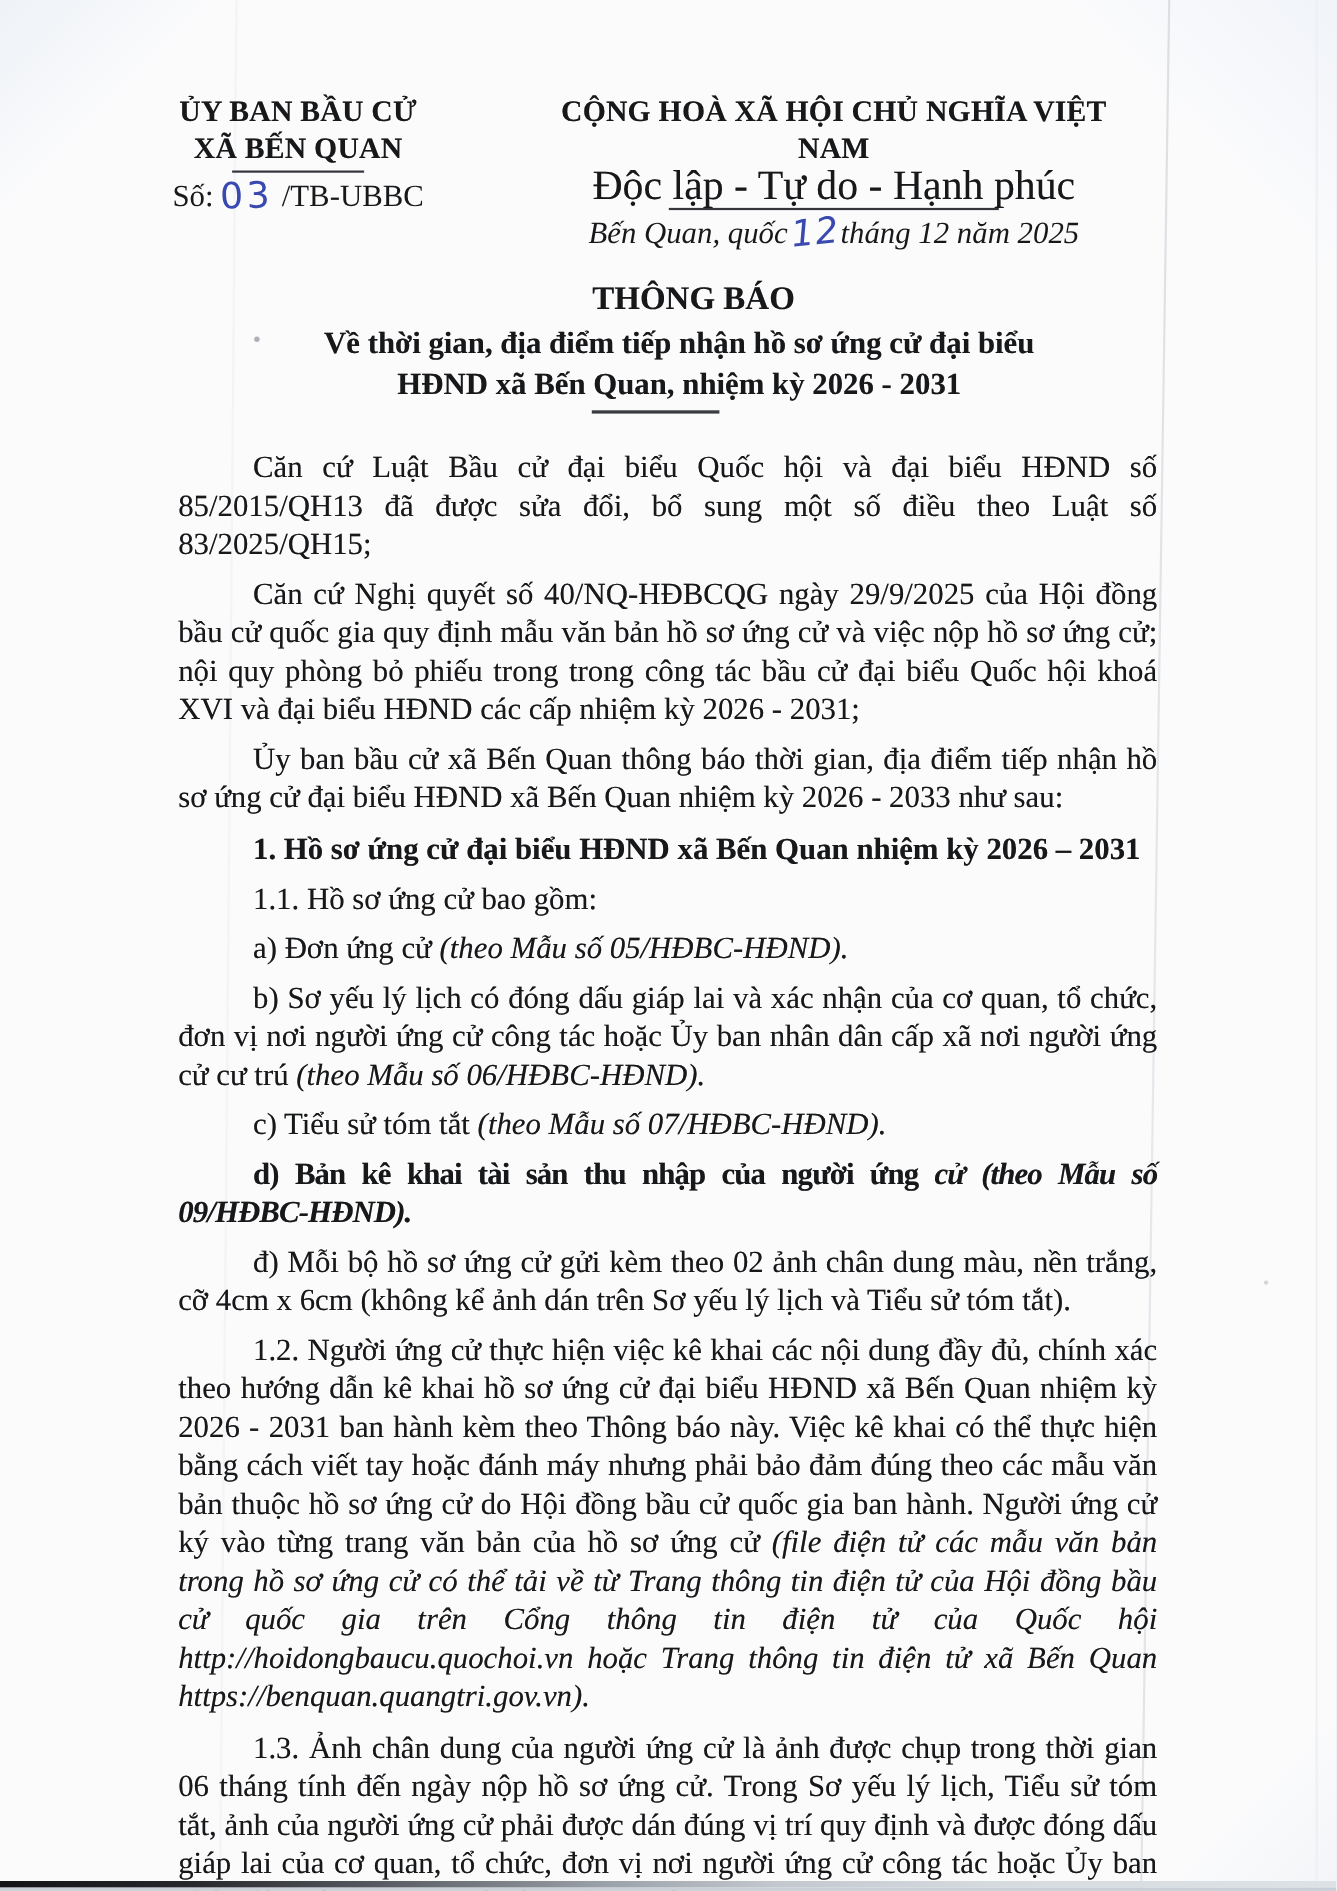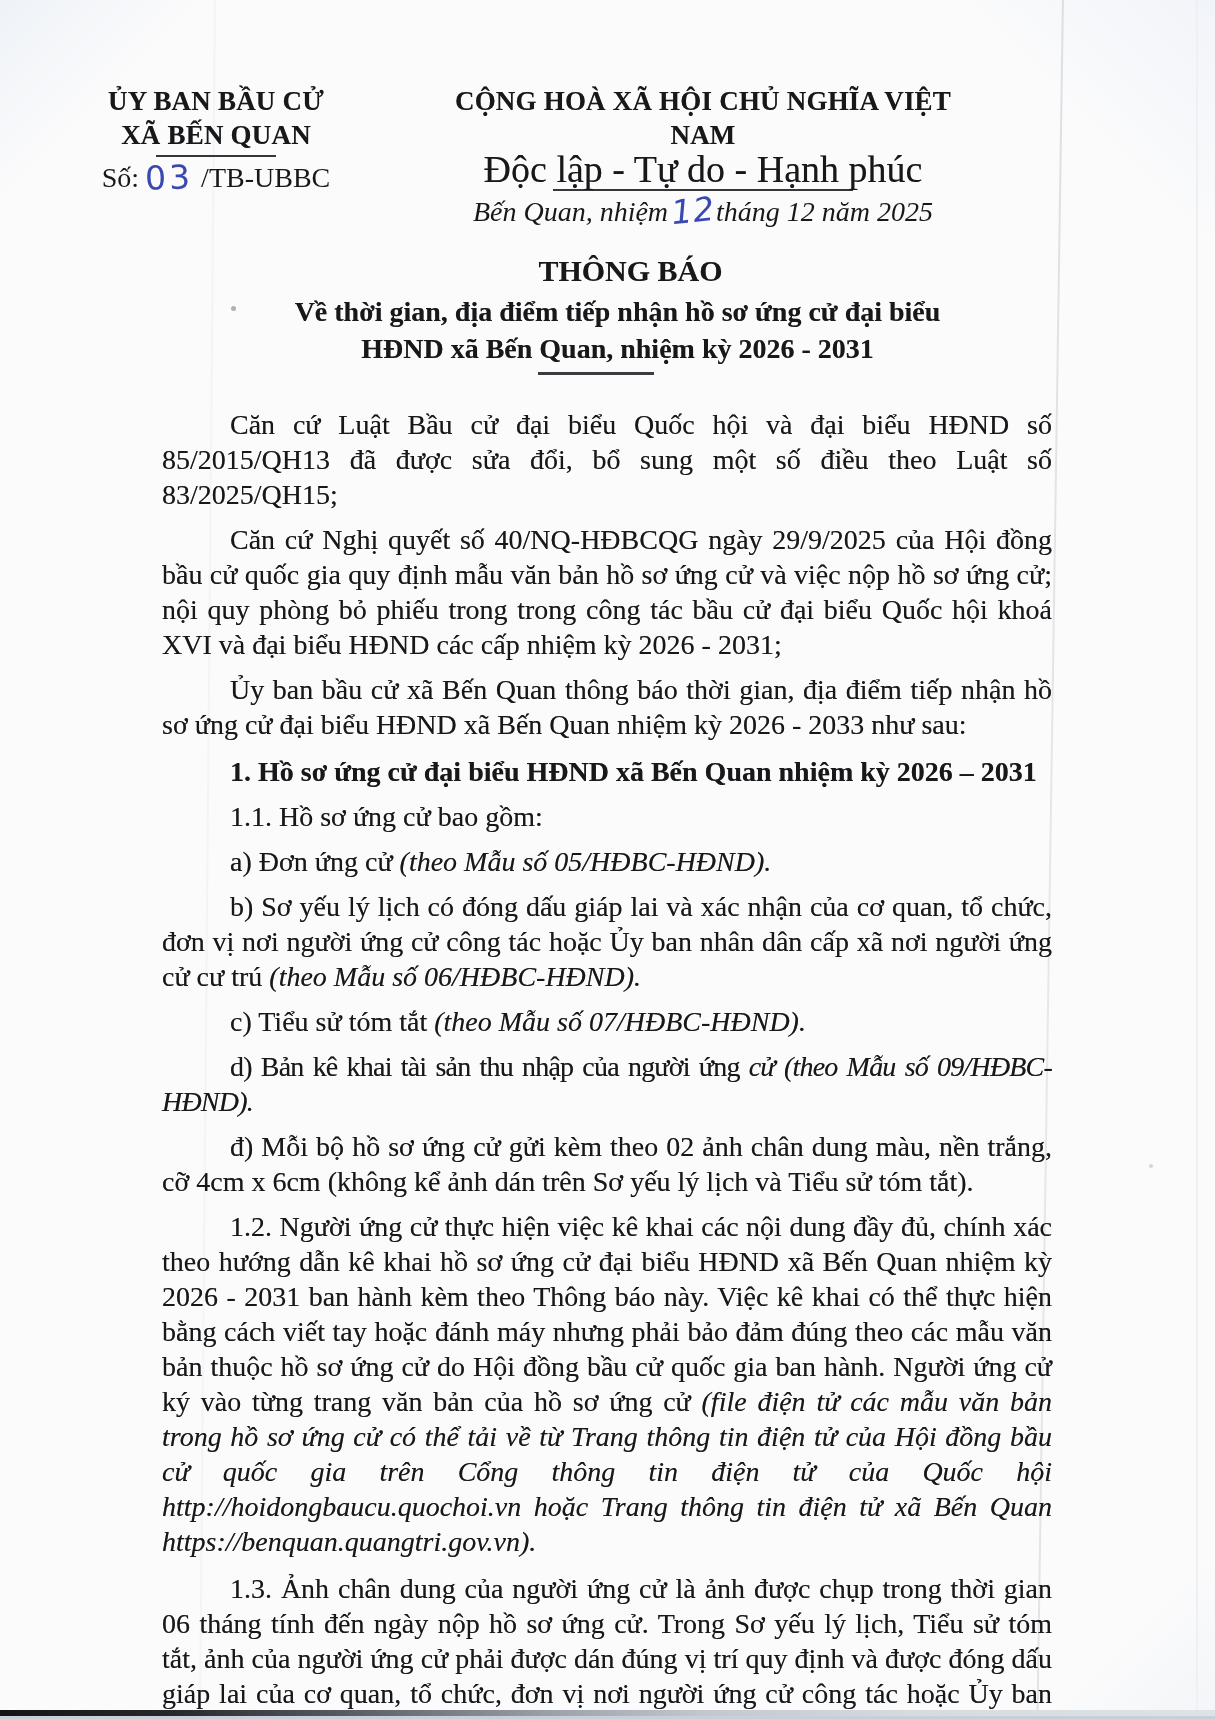--- a/index.html
+++ b/index.html
@@ -28,21 +28,21 @@
   .bottom-strip{position:absolute;left:0;bottom:3px;height:6px;width:100%;
     background:linear-gradient(to right,#141418 0%,#26272c 14%,#565a60 28%,
       #9aa0a7 45%,#c2c8ce 58%,#d6dbe0 75%,#dde2e6 100%);}
   .bottom-under{position:absolute;left:0;bottom:0;height:3px;width:100%;background:#c9cfd6;}
   .speck1{position:absolute;left:231px;top:306px;width:5px;height:5px;border-radius:50%;
     background:#8d929b;opacity:.7;}
   .speck2{position:absolute;left:1149px;top:1164px;width:4px;height:4px;border-radius:50%;
     background:#aab0b8;opacity:.5;}
   
   .content{position:relative;padding-top:84px;}
-  .header-row{display:flex;align-items:flex-start;padding-left:65px;}
+  .header-row{display:flex;align-items:flex-start;padding-left:120px;}
   .header-left{width:302px;text-align:center;}
   .header-right{width:500px;margin-left:86px;text-align:center;}
   .hd-b{font-weight:bold;font-size:27px;line-height:34px;letter-spacing:.2px;
     text-shadow:0 0 .5px rgba(0,0,0,.4);}
   .hd-b2{font-weight:normal;font-size:38px;line-height:34px;text-shadow:0 0 .5px rgba(0,0,0,.4);}
   .rule{border-top:2px solid #34363c;height:0;}
   .hl-rule{width:120px;margin:3px auto 2px;}
   .hr-rule{width:300px;margin:3px auto 2px;}
   .so-line{font-size:28px;line-height:38px;white-space:nowrap;}
   .date-line{font-style:italic;font-size:28px;line-height:38px;white-space:nowrap;}
@@ -58,21 +58,21 @@
     padding-left:20px;text-shadow:0 0 .5px rgba(0,0,0,.4);}
   .subtitle-rule{width:116px;margin:5px auto 0;border-top:3px solid #3a3c42;
     transform:translateX(-22px);}
   
   .body{margin:32px 0 0 162px;width:890px;font-size:28px;line-height:35px;
     text-align:justify;text-shadow:0 0 .45px rgba(10,10,12,.5);}
   .para{margin:0 0 10px 0;text-indent:68px;}
   .para.sp{margin-bottom:12px;}
   .b{font-weight:bold;}
   .it{font-style:italic;}
-  .condense{letter-spacing:-0.8px;}
+  .condense{letter-spacing:-0.8px;font-weight:bold;}
 </style>
 </head>
 <body>
 
 <div class="page">
 
   <div class="fold-left"></div>
   <div class="fold-right"></div>
   <div class="edge-right"></div>
   <div class="speck1"></div>
@@ -88,21 +88,21 @@
         <div class="so-line">
           <span>Số:</span><span class="hw hw-so">03</span><span>/TB-UBBC</span>
         </div>
       </div>
 
       <div class="header-right">
         <div class="hd-b">CỘNG HOÀ XÃ HỘI CHỦ NGHĨA VIỆT NAM</div>
         <div class="hd-b2">Độc lập - Tự do - Hạnh phúc</div>
         <div class="rule hr-rule"></div>
         <div class="date-line">
-          <span>Bến Quan, nhiệm</span><span class="hw hw-date">12</span><span>tháng 12 năm 2025</span>
+          <span>Bến Quan, quốc</span><span class="hw hw-date">12</span><span>tháng 12 năm 2025</span>
         </div>
       </div>
     </div>
 
     <div class="title">THÔNG BÁO</div>
 
     <div class="subtitle">
       <div>Về thời gian, địa điểm tiếp nhận hồ sơ ứng cử đại biểu</div>
       <div>HĐND xã Bến Quan, nhiệm kỳ 2026 - 2031</div>
       <div class="subtitle-rule"></div>

